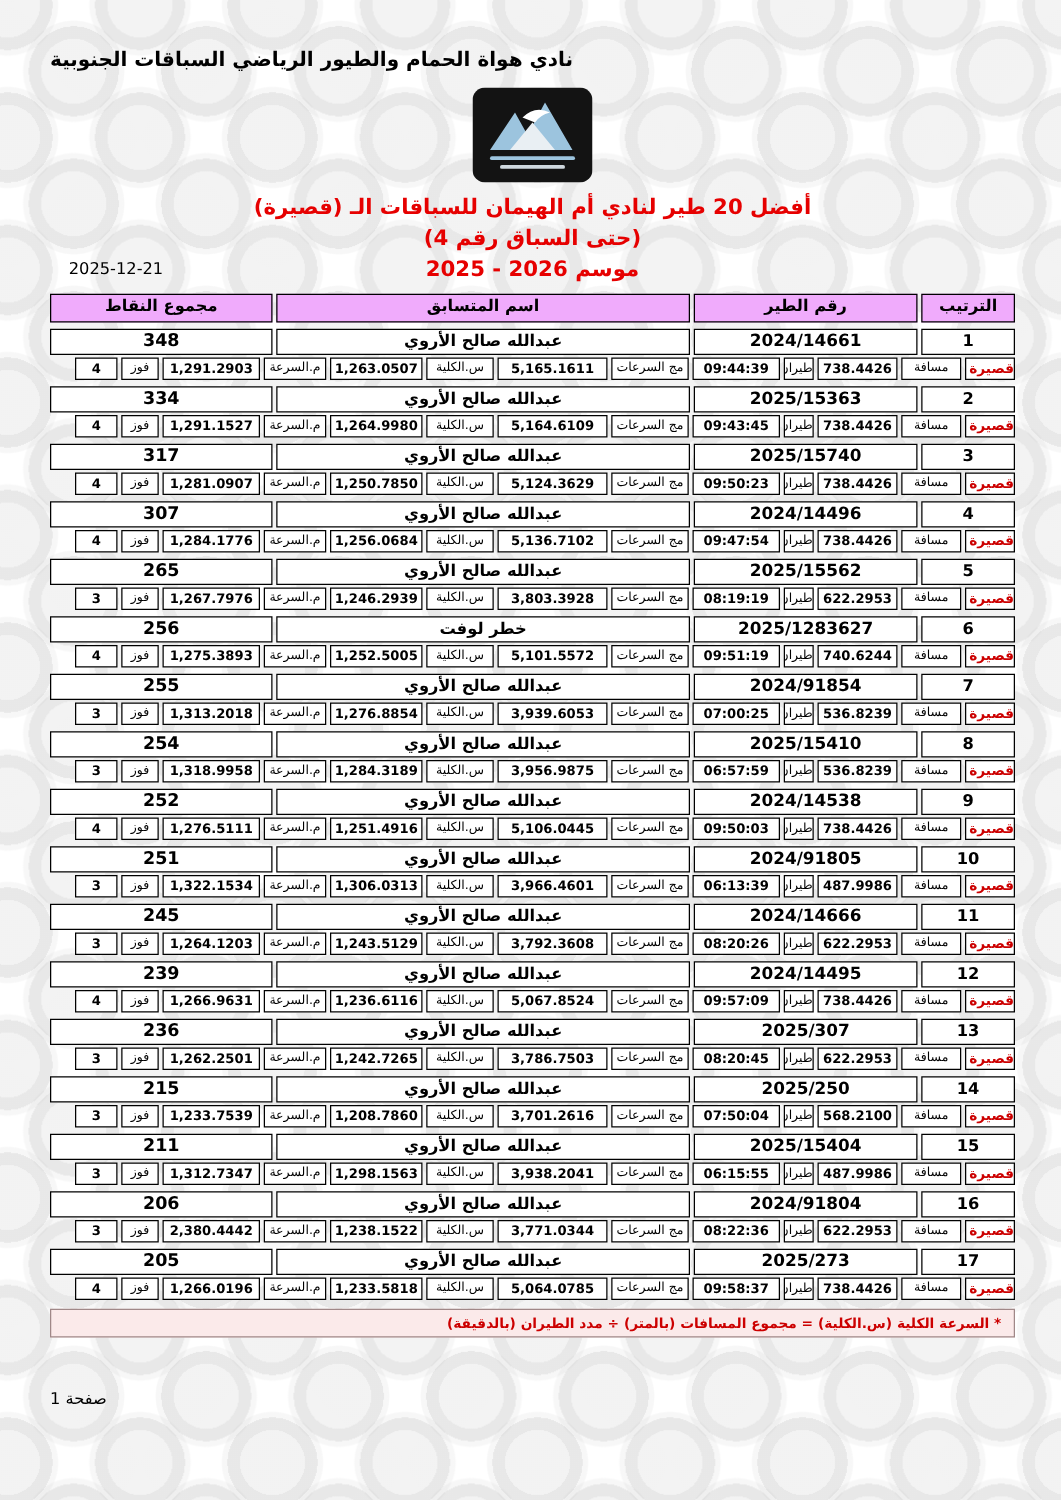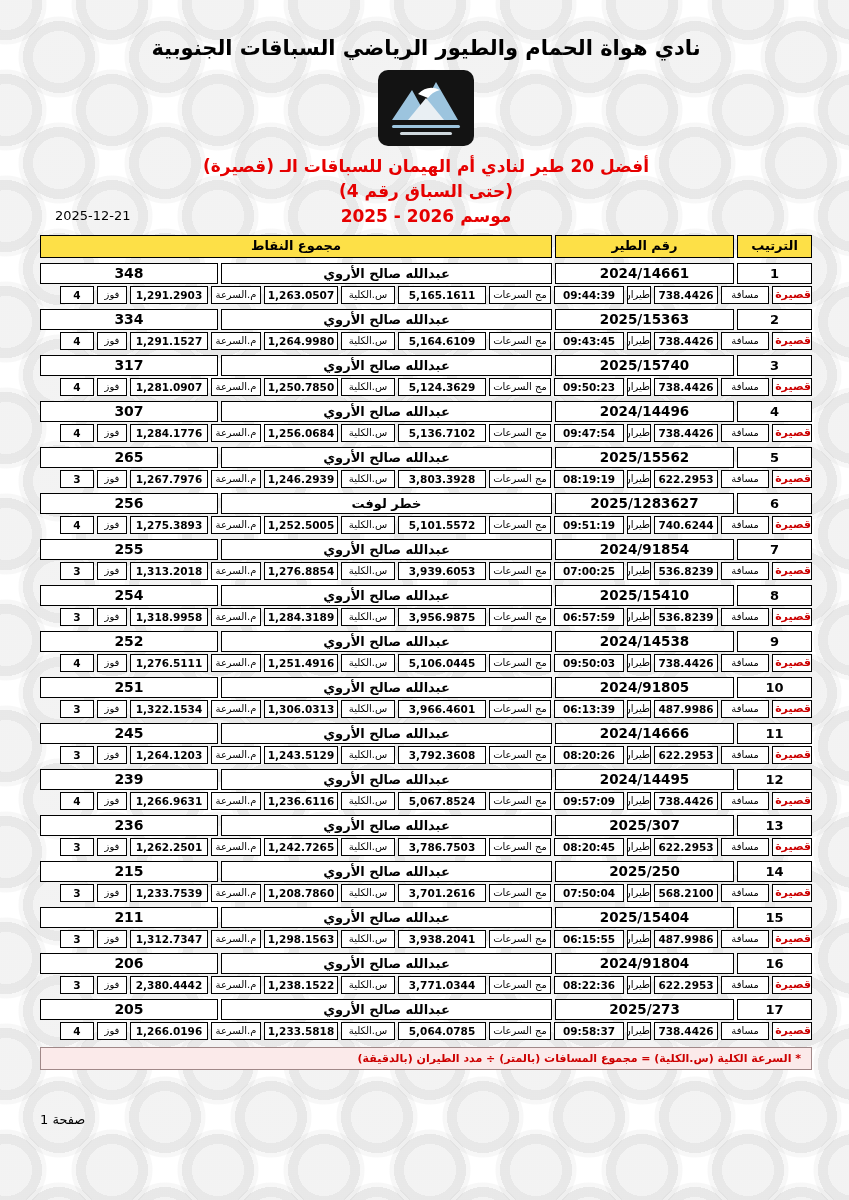--- a/index.html
+++ b/index.html
@@ -16,22 +16,22 @@
     position:absolute; inset:0; z-index:0;
     background-image:
       radial-gradient(circle, rgba(135,135,135,0.10) 0 26px, rgba(120,120,120,0.17) 26px 36px, rgba(120,120,120,0.06) 36px 40px, transparent 41px),
       radial-gradient(circle, rgba(135,135,135,0.10) 0 26px, rgba(120,120,120,0.17) 26px 36px, rgba(120,120,120,0.06) 36px 40px, transparent 41px);
     background-size:106px 106px, 106px 106px;
     background-position:6px 4px, 59px 57px;
   }
   .content { position:relative; z-index:1; padding:34px 37px 0 40px; }
 
   .club-title {
-    text-align:center;
-    font-size:21px;
+    text-align:left;
+    font-size:16px;
     font-weight:700;
     color:#000;
     line-height:28px;
   }
   .logo-wrap { text-align:center; margin:8px 0 4px 0; }
   .logo-wrap svg { display:inline-block; }
 
   .red-line {
     text-align:center;
     color:#e60000;
@@ -45,21 +45,21 @@
     left:55px; top:208px;
     direction:ltr;
     font-size:13px;
     color:#000;
   }
 
   .results-table { margin-top:6px; }
   .header-row { display:flex; gap:3px; }
   .header-row .cell {
     border:1.5px solid #000;
-    background:#fde047;
+    background:#f0abfc;
     height:23px; line-height:20px;
     text-align:center;
     font-weight:700; font-size:13px;
   }
   .w-rank { width:75px; }
   .w-bird { width:179px; }
   .w-name { width:331px; }
   .w-pts  { flex:1; }
 
   .entry { margin-top:5px; }
@@ -139,20 +139,21 @@
     <span>موسم</span>
     <span dir="ltr">2025 - 2026</span>
   </div>
 
   <div class="date">2025-12-21</div>
 
   <div class="results-table">
     <div class="header-row">
       <div class="cell w-rank">الترتيب</div>
       <div class="cell w-bird">رقم الطير</div>
+      <div class="cell w-name">اسم المتسابق</div>
       <div class="cell w-pts">مجموع النقاط</div>
     </div>
     <div id="rows-container">
   <div class="entry">
     <div class="name-row">
       <div class="cell w-rank">1</div>
       <div class="cell w-bird bird" dir="ltr">2024/14661</div>
       <div class="cell w-name">عبدالله صالح الأروي</div>
       <div class="cell w-pts pts">348</div>
     </div>

